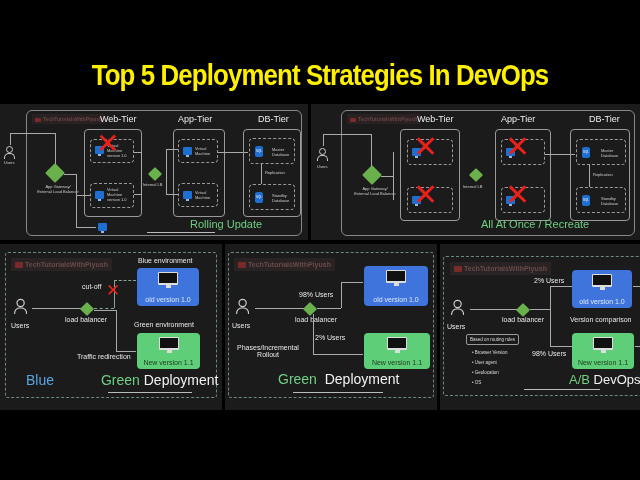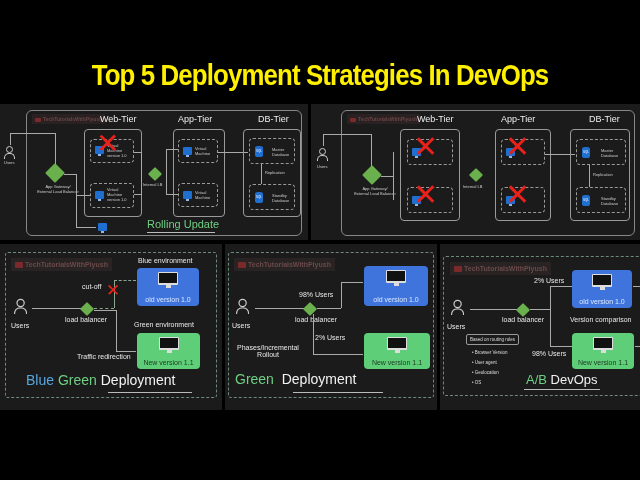--- a/index.html
+++ b/index.html
@@ -42,21 +42,21 @@
   .sql-icon { position: absolute; width: 8px; height: 11px; background: #1f6fd1; border-radius: 3px/2px; font-size: 3px; color: #fff; text-align: center; line-height: 11px; }
   .lb-icon { position: absolute; width: 10px; height: 10px; background: #6ab04c; transform: rotate(45deg); border-radius: 1px; }
   .lb-icon.big { width: 14px; height: 14px; }
   .user-icon { position: absolute; width: 10px; height: 12px; }
   .user-icon::before { content: ""; position: absolute; left: 2px; top: 0; width: 5px; height: 5px; border: 1px solid #ccc; border-radius: 50%; }
   .user-icon::after { content: ""; position: absolute; left: 0; top: 7px; width: 9px; height: 5px; border: 1px solid #ccc; border-bottom: none; border-radius: 5px 5px 0 0; }
 
   .xmark { position: absolute; color: #e8221b; font-weight: bold; line-height: 1; font-family: "DejaVu Sans", sans-serif; }
 
   .caption { position: absolute; white-space: nowrap; }
-  .cap-green { color: #6fcf83; }
+  .cap-green { color: #6fcf83; margin-left: 43px; }
   .cap-blue { color: #58a6e0; }
   .cap-white { color: #f2f2f2; }
   .underline { position: absolute; height: 1px; background: #bbb; }
 
   .env { position: absolute; border-radius: 4px; }
   .env-blue { background: #3e74dc; }
   .env-green { background: #5fce78; }
   .env .mon { position: absolute; left: 50%; top: 4px; width: 20px; height: 13px; margin-left: -10px; background: #111; border: 1px solid #ddd; border-bottom-width: 2px; border-radius: 1px; }
   .env .mon::after { content: ""; position: absolute; left: 7px; top: 12px; width: 5px; height: 3px; background: #ddd; }
   .env .env-text { position: absolute; left: 0; bottom: 3px; width: 100%; text-align: center; font-size: 7px; }
@@ -187,20 +187,21 @@
     <div class="sql-icon" style="left:5px;top:7px;">SQL</div>
     <div class="tiny" style="left:24px;top:8px;"><span>Master</span><br><span>Database</span></div>
   </div>
   <div class="tiny" style="left:282px;top:68px;">Replication</div>
   <div class="ln" style="left:278px;top:61px;width:1px;height:22px;"></div>
   <div class="slot" style="left:265px;top:83px;width:50px;height:26px;">
     <div class="sql-icon" style="left:5px;top:7px;">SQL</div>
     <div class="tiny" style="left:24px;top:8px;"><span>Standby</span><br><span>Database</span></div>
   </div>
 
+  <div class="caption cap-green" style="left:127px;top:114px;font-size:11px;">All At Once / Recreate</div>
 </div>
 
 <div class="panel p-bg">
   <div class="dashed-outer" style="left:5px;top:8px;width:212px;height:146px;"></div>
   <div class="watermark wm-lg" style="left:11px;top:14px;"><span class="yt"></span><span>TechTutorialsWithPiyush</span></div>
 
   <div class="user-icon" style="left:15px;top:56px;transform:scale(1.2);"></div>
   <div class="lbl" style="left:11px;top:78px;">Users</div>
   <div class="ln" style="left:32px;top:64px;width:52px;height:1px;"></div>
   <div class="lb-icon" style="left:82px;top:60px;"></div>

